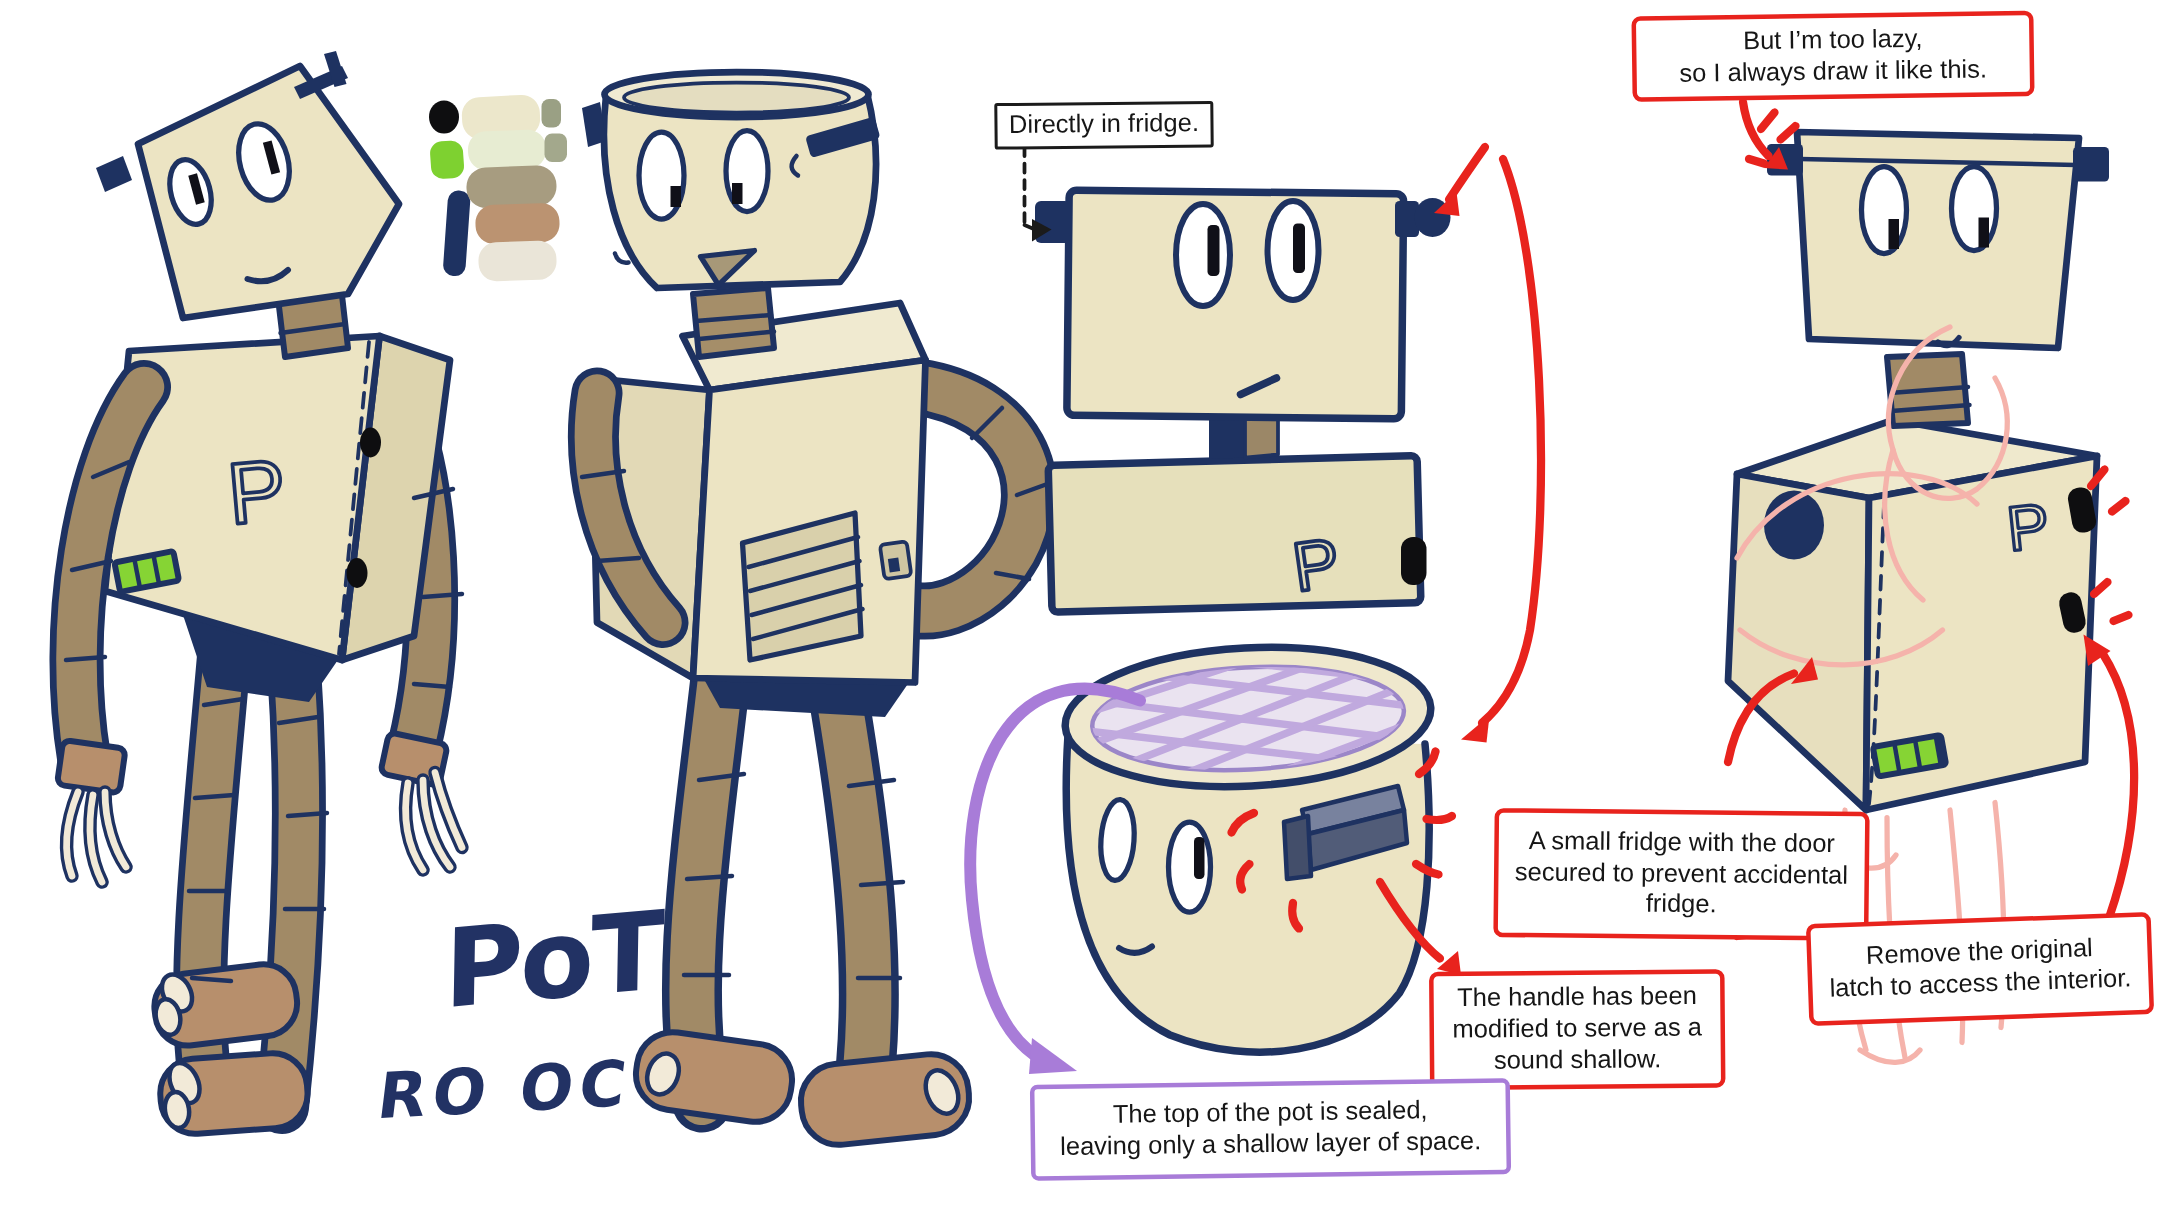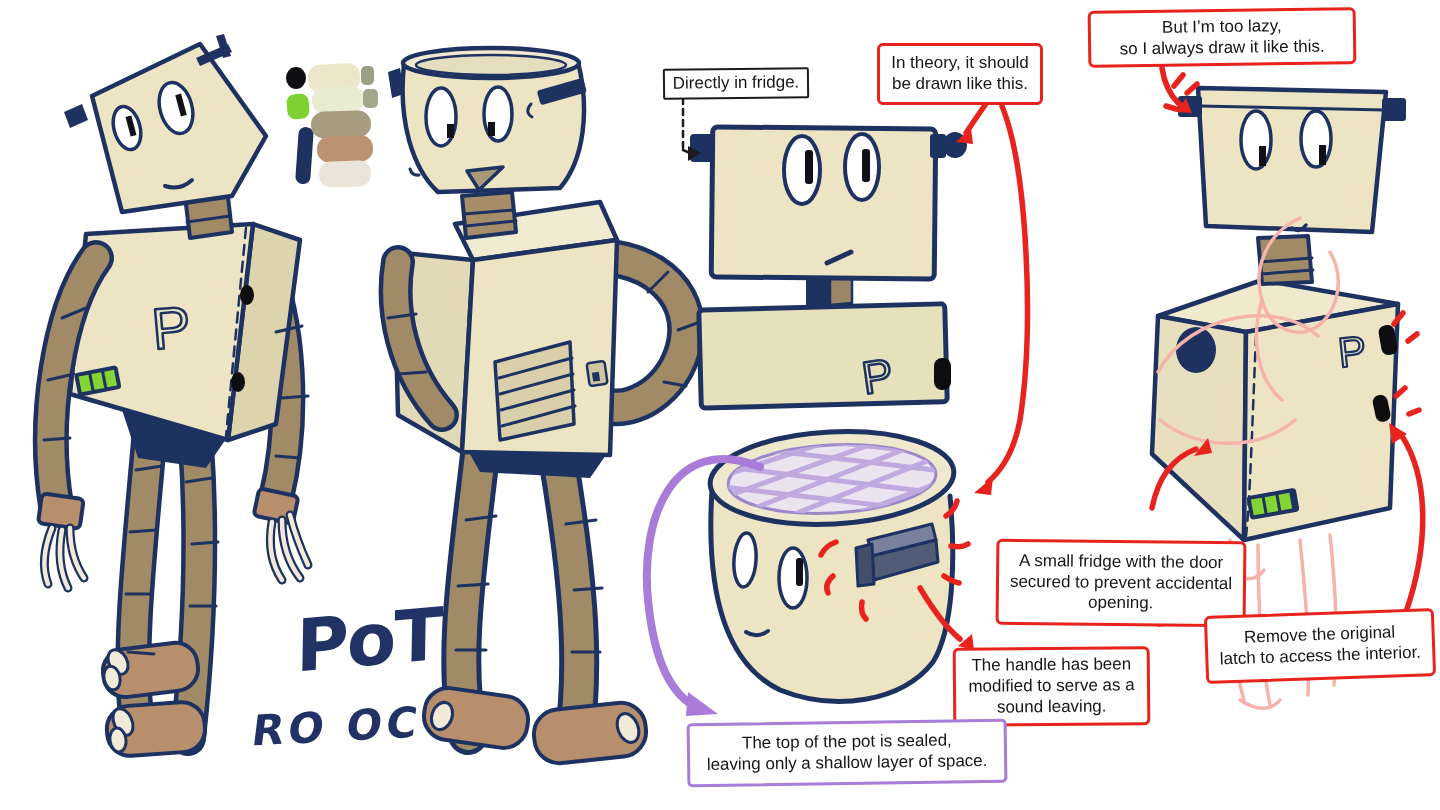--- a/index.html
+++ b/index.html
@@ -324,45 +324,41 @@
     <path d="M760,467 C672,432 640,520 648,600 C654,662 672,696 698,708" stroke="#a87cd8" stroke-width="8" fill="none"></path>
     <polygon points="688,692 718,714 686,716" fill="#a87cd8"></polygon>
   </g>
   </g>
 </svg>
 
 <div class="ann black" style="left:663px;top:68px;width:146px;height:31px;transform:rotate(-0.6deg)">
   <span>Directly in fridge.</span>
 </div>
 
-<div class="ann red" style="left:877px;top:43px;width:166px;height:62px;">
-  <span>In theory, it should</span>
-  <span>be drawn like this.</span>
-</div>
 
 <div class="ann red" style="left:1088px;top:9px;width:268px;height:57px;transform:rotate(-0.8deg)">
   <span>But I’m too lazy,</span>
   <span>so I always draw it like this.</span>
 </div>
 
 <div class="ann red" style="left:996px;top:540px;width:250px;height:86px;transform:rotate(0.6deg)">
   <span>A small fridge with the door</span>
   <span>secured to prevent accidental</span>
-  <span>opening.</span>
+  <span>fridge.</span>
 </div>
 
 <div class="ann red" style="left:1205px;top:612px;width:230px;height:68px;transform:rotate(-2deg)">
   <span>Remove the original</span>
   <span>latch to access the interior.</span>
 </div>
 
 <div class="ann red" style="left:953px;top:647px;width:197px;height:79px;transform:rotate(-0.5deg)">
   <span>The handle has been</span>
   <span>modified to serve as a</span>
-  <span>sound leaving.</span>
+  <span>sound shallow.</span>
 </div>
 
 <div class="ann purple" style="left:687px;top:721px;width:320px;height:64px;transform:rotate(-0.8deg)">
   <span>The top of the pot is sealed,</span>
   <span>leaving only a shallow layer of space.</span>
 </div>
 
 <div class="sig sig1" style="left:296px;top:598px;">PoT</div>
 <div class="sig sig2" style="left:252px;top:702px;">RO OC</div>
 

